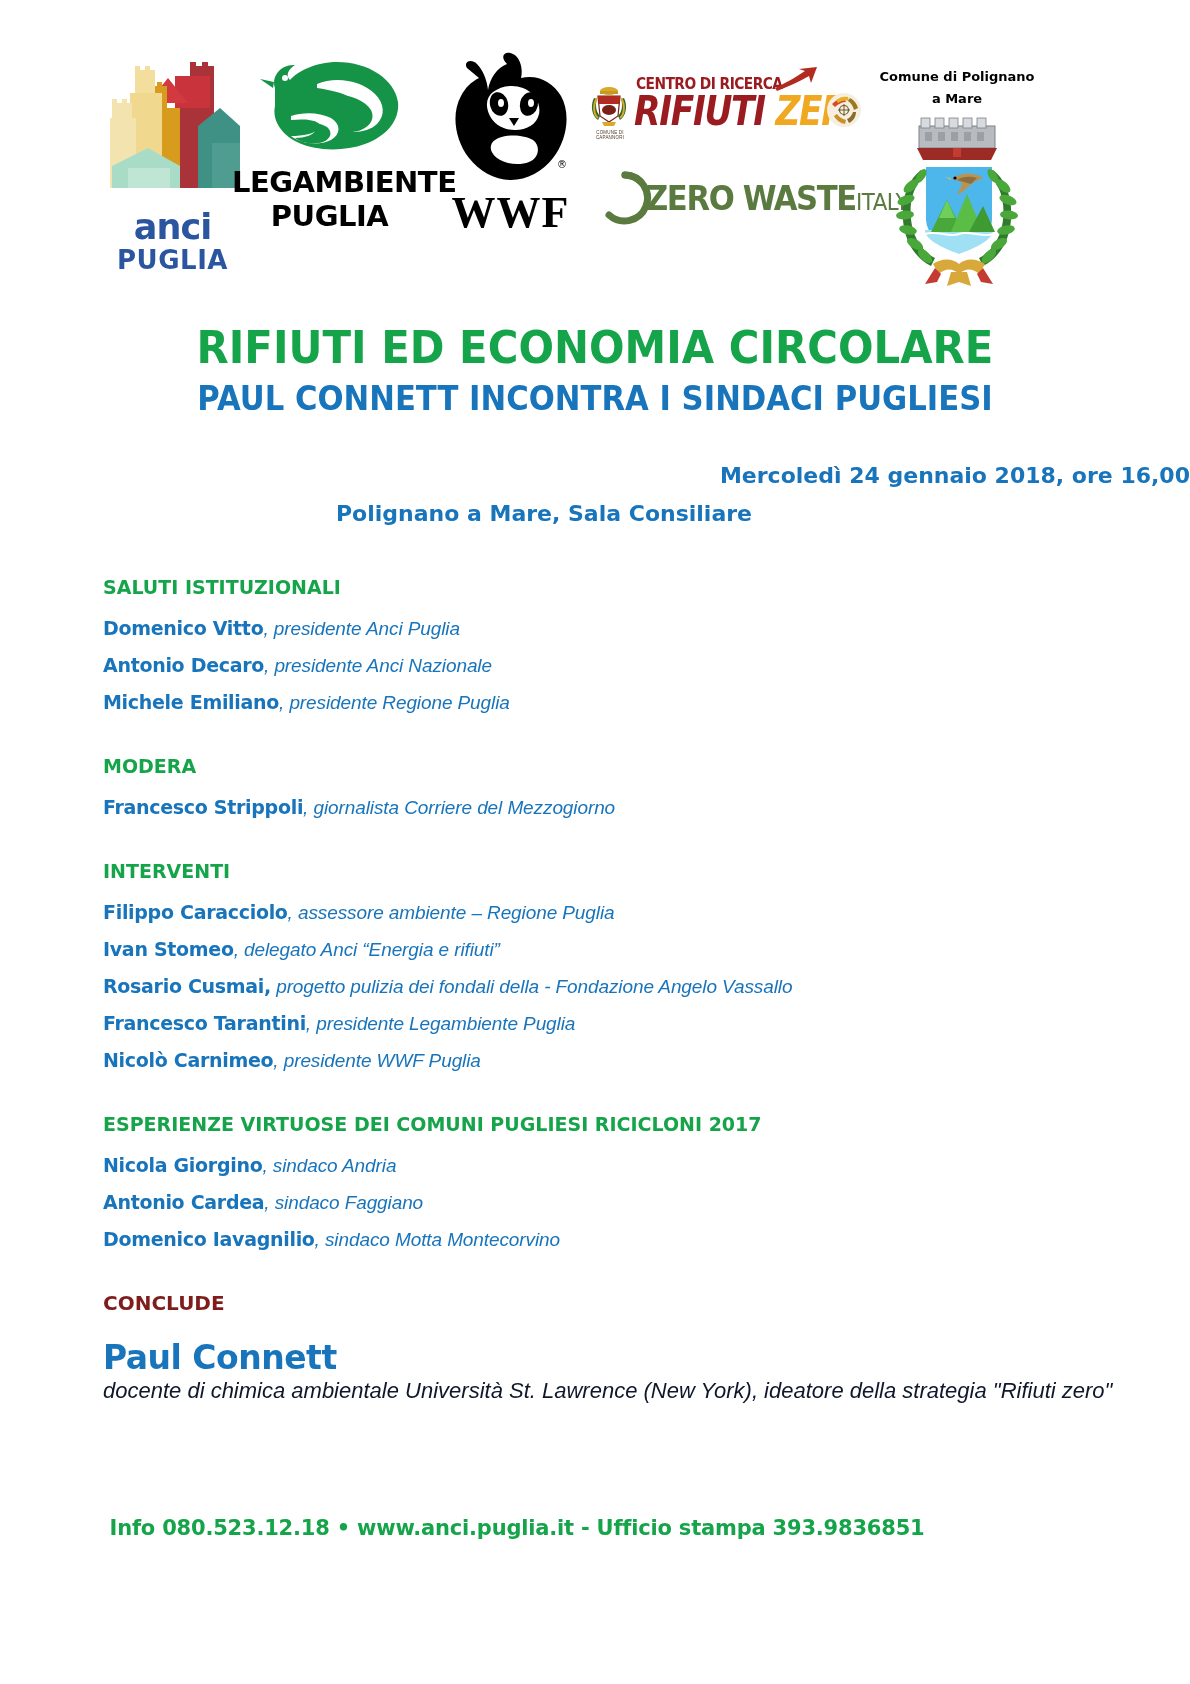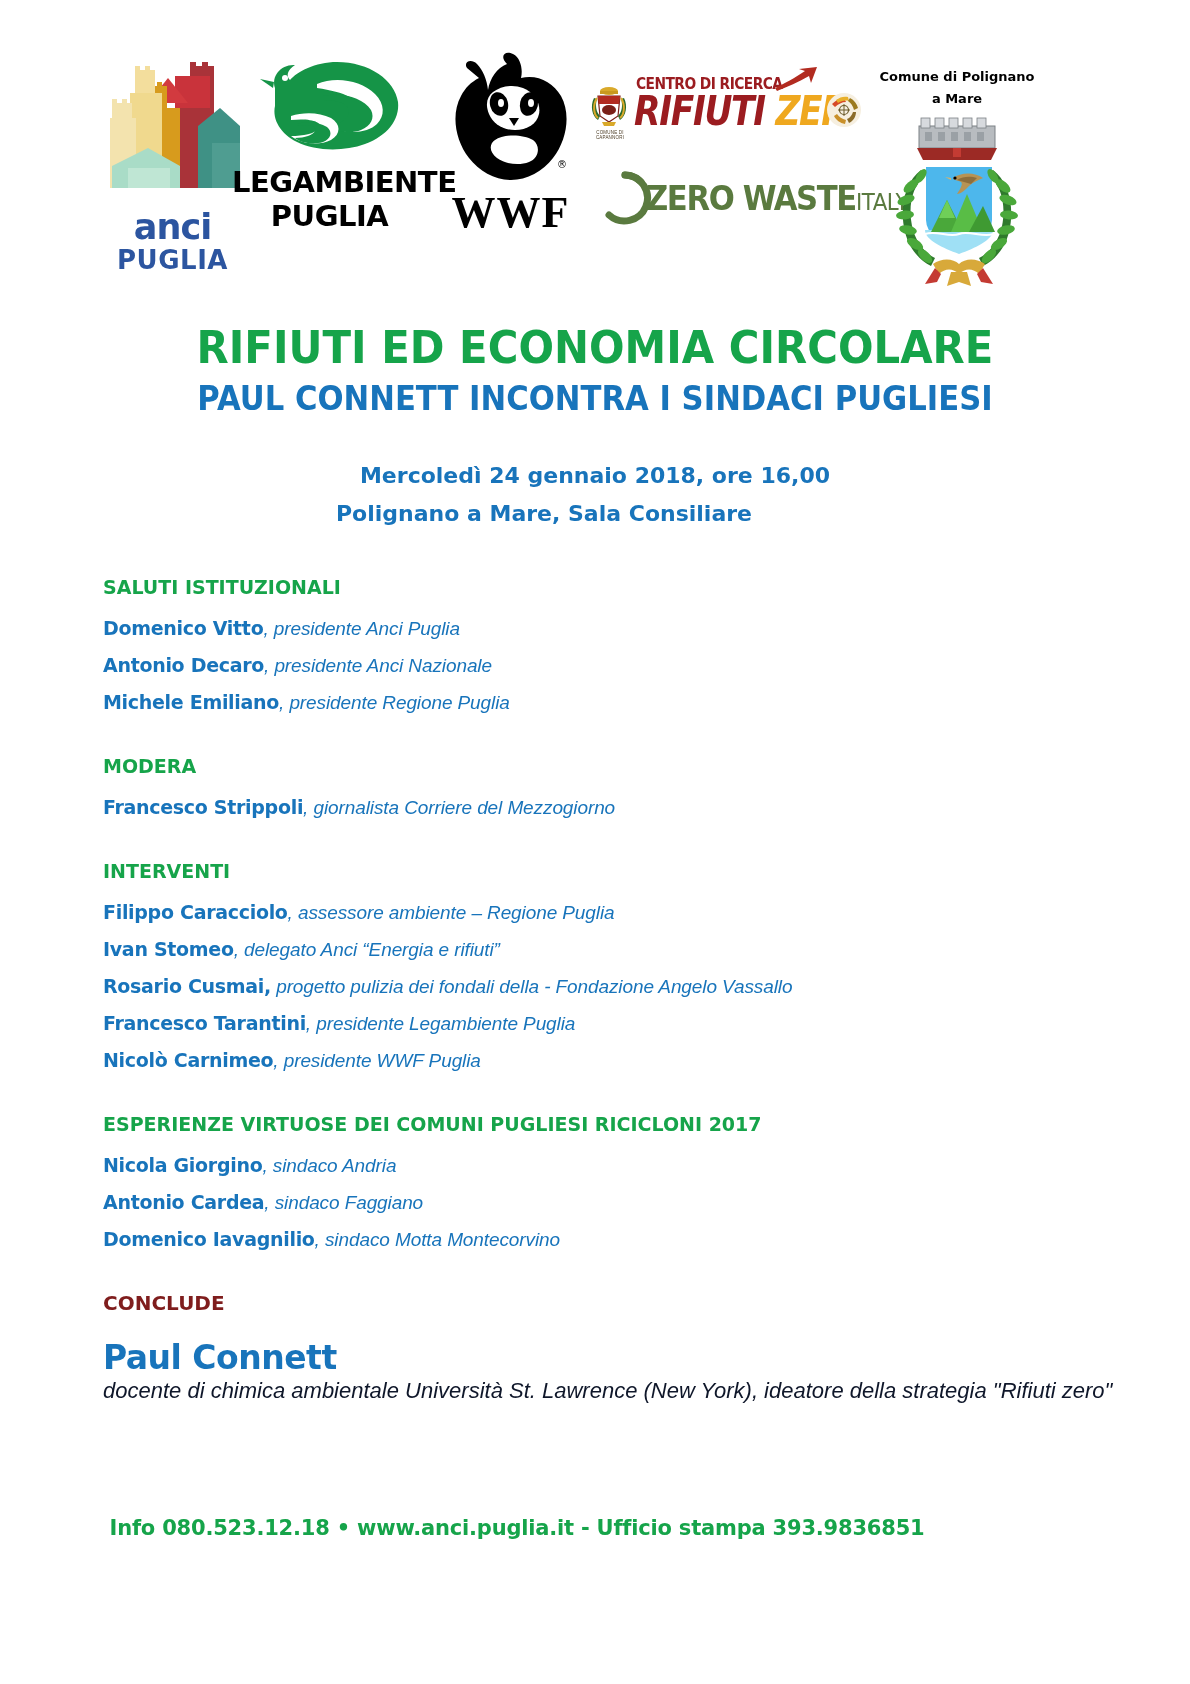--- a/index.html
+++ b/index.html
@@ -177,21 +177,21 @@
     position: absolute; left: 0; top: 379px; width: 1190px;
     text-align: center;
     font-family: "DejaVu Sans", sans-serif;
     font-weight: bold;
     font-size: 33px; line-height: 40px;
     color: #1874bb;
     transform: scaleX(0.93); transform-origin: center top;
   }
   .when {
     position: absolute; left: 0; top: 459px; width: 1190px;
-    text-align: center;
+    text-align: right;
     font-family: "DejaVu Sans", sans-serif;
     font-weight: bold; font-size: 22px; line-height: 34px;
     color: #1874bb;
   }
   .where {
     position: absolute; left: 0; top: 497px; width: 1088px;
     text-align: center;
     font-family: "DejaVu Sans", sans-serif;
     font-weight: bold; font-size: 22px; line-height: 34px;
     color: #1874bb;

